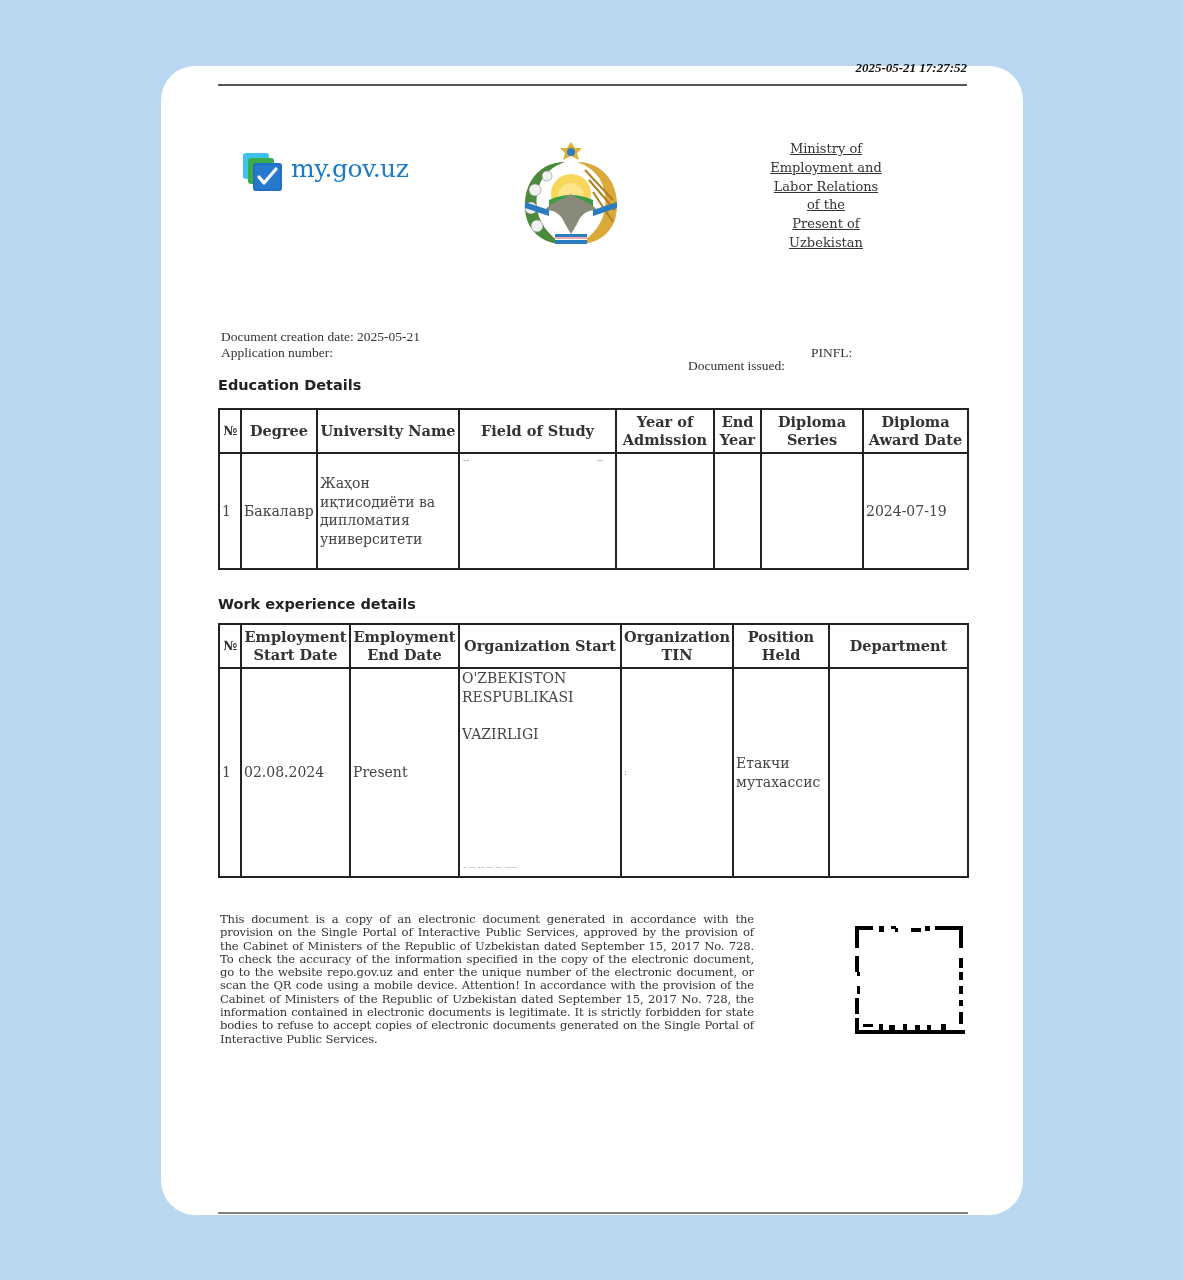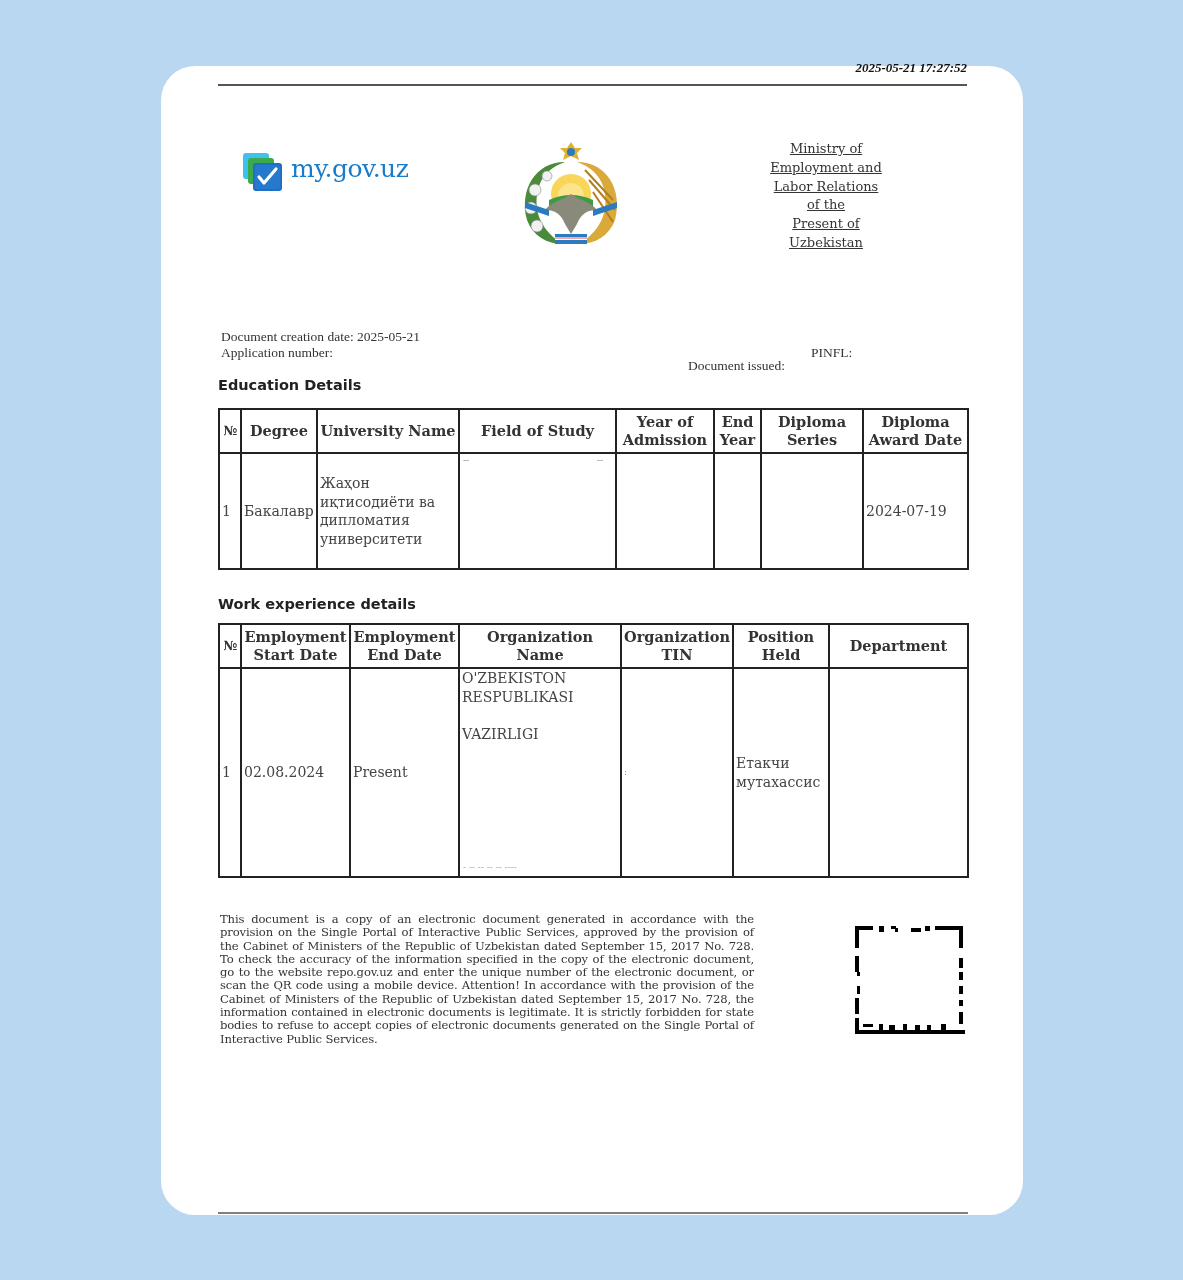--- a/index.html
+++ b/index.html
@@ -228,21 +228,21 @@
     <tr style="height:44px">
       <th class="num">№</th>
       <th>
           <div>Employment</div>
           <div>Start Date</div>
         </th>
       <th>
           <div>Employment</div>
           <div>End Date</div>
         </th>
-      <th>Organization Name</th>
+      <th>Organization Start</th>
       <th>
           <div>Organization</div>
           <div>TIN</div>
         </th>
       <th>
           <div>Position</div>
           <div>Held</div>
         </th>
       <th>Department</th>
     </tr>

